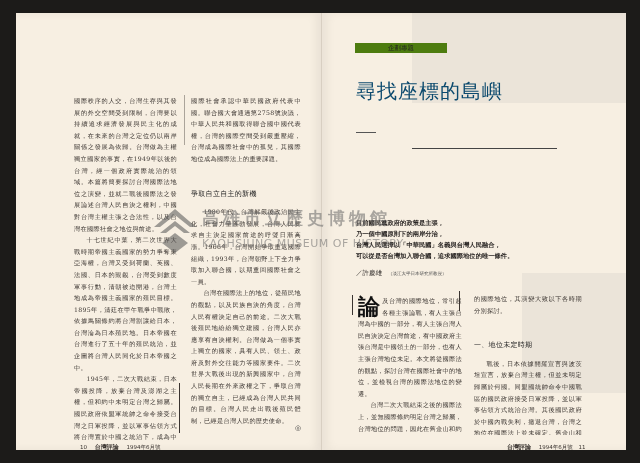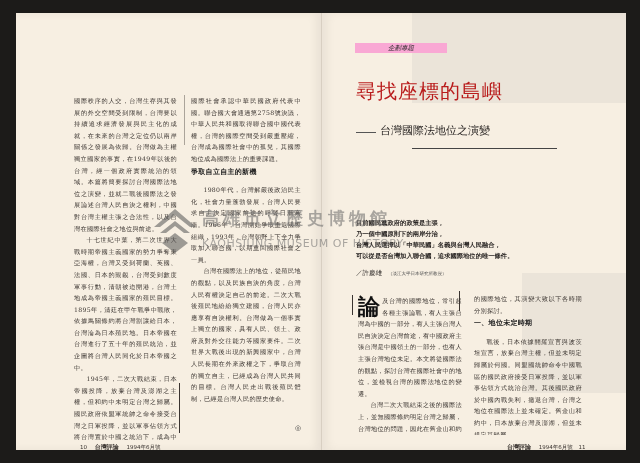--- a/index.html
+++ b/index.html
@@ -18,32 +18,32 @@
   .page.right { left: 322px; width: 304px; box-shadow: inset 6px 0 8px rgba(0,0,0,0.05); }
   .gutter { position: absolute; left: 321px; top: 13px; width: 2px; height: 437px; background: #d8cfc2; }
 
   .col {
     position: absolute;
     font-size: 6.2px; line-height: 11.6px; letter-spacing: 0.3px;
     color: #3a3430; text-align: justify;
   }
   .col p { margin: 0; text-indent: 2em; }
   .col p.noindent { text-indent: 0; }
-  .col h3 { margin: 2px 0 6px 0; font-size: 7px; font-weight: bold; color: #222; font-family: "DejaVu Sans", sans-serif; }
+  .col h3 { margin: 24px 0 6px 0; font-size: 7px; font-weight: normal; color: #222; font-family: "DejaVu Sans", sans-serif; }
   .rule-v { position: absolute; width: 1px; background: #3a3430; }
 
   .header-tag {
     position: absolute; left: 33px; top: 30px; width: 92px; height: 10px;
-    background: #f9a8d4;
+    background: #4d7c0f;
     font-family: "DejaVu Sans", sans-serif; font-size: 6.5px; line-height: 10px;
-    text-align: center; color: #222; font-style: italic;
+    text-align: center; color: #222;
   }
   .main-title {
     position: absolute; left: 34px; top: 65px;
-    font-size: 20px; letter-spacing: 1px; color: #b91c1c;
+    font-size: 20px; letter-spacing: 1px; color: #0c4a6e;
   }
   .subtitle-line { position: absolute; left: 34px; top: 119px; width: 20px; height: 1px; background: #555; }
   .subtitle {
     position: absolute; left: 58px; top: 110px;
     font-family: "DejaVu Sans", sans-serif; font-size: 11px; color: #2a2624;
   }
   .title-underline { position: absolute; left: 90px; top: 135px; width: 145px; height: 1px; background: #444; }
 
   .intro {
     position: absolute; left: 34px; top: 204px; width: 185px;
@@ -115,21 +115,20 @@
 
 <div class="gutter"></div>
 
 <div class="page right">
   <div class="shade-block" style="left:90px; top:0; width:214px; height:90px;"></div>
   <div class="shade-block" style="left:200px; top:260px; width:104px; height:120px;"></div>
 
   <div class="header-tag">企劃專題</div>
   <div class="main-title">尋找座標的島嶼</div>
   <div class="subtitle-line"></div>
-  <div class="subtitle">台灣國際法地位之演變</div>
   <div class="title-underline"></div>
 
   <div class="intro">
     <div>目前國民黨政府的政策是主張，</div>
     <div>乃一個中國原則下的兩岸分治，</div>
     <div>台灣人民選擇以「中華民國」名義與台灣人民融合，</div>
     <div>可以從是否台灣加入聯合國，追求國際地位的唯一條件。</div>
   </div>
 
   <div class="author">

